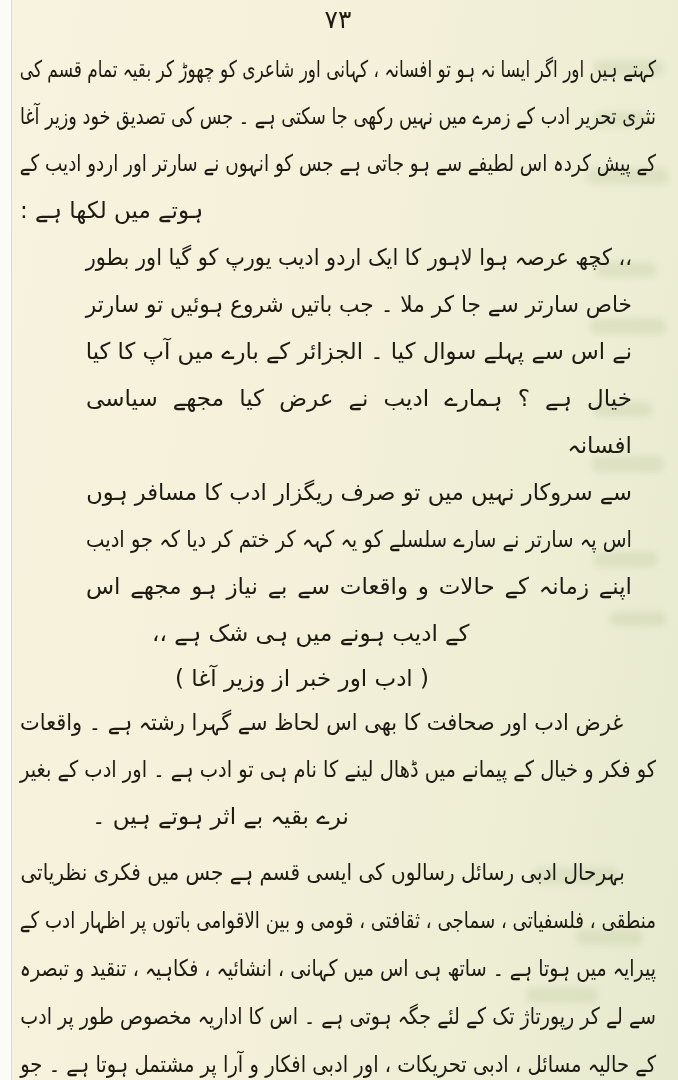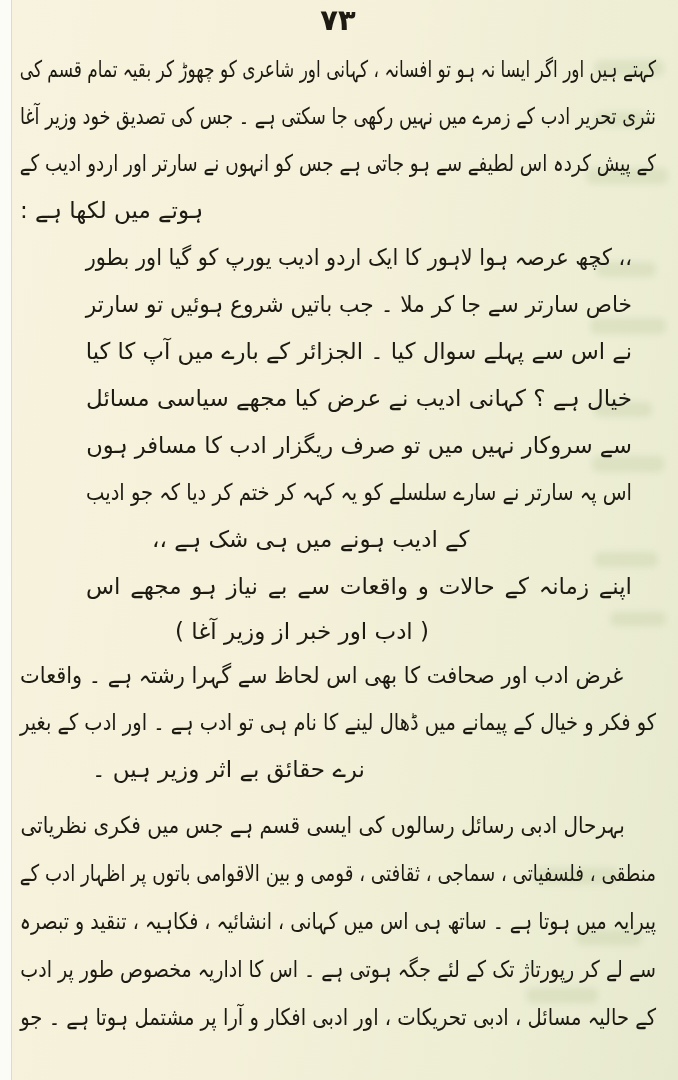--- a/index.html
+++ b/index.html
@@ -27,22 +27,22 @@
   .line{
     line-height:47px;font-size:23px;
   }
   .full{
     text-align:justify;text-align-last:justify;
   }
   .tail{
     text-align:left;
   }
   .pageno{
-    text-align:center;font-size:29px;line-height:32px;padding-top:4px;
-    font-weight:bold;
+    text-align:center;font-size:25px;line-height:32px;padding-top:4px;
+    font-weight:normal;
   }
   .para1{margin-top:10px;}
   .quote{padding:0 24px 0 66px;}
   .quote .tail{padding-left:66px;}
   .attr{
     text-align:center;line-height:42px;position:relative;left:-36px;
   }
   .para2 .tail{padding-left:72px;}
   .para3{margin-top:8px;}
   .para3 .line{line-height:48px;}
@@ -78,33 +78,33 @@
       <div class="line full" style="white-space: nowrap; transform-origin: 100% 50%; transform: scaleX(0.736964);">کہتے ہیں اور اگر ایسا نہ ہو تو افسانہ ، کہانی اور شاعری کو چھوڑ کر بقیہ تمام قسم کی</div>
       <div class="line full" style="white-space: nowrap; transform-origin: 100% 50%; transform: scaleX(0.769045);">نثری تحریر ادب کے زمرے میں نہیں رکھی جا سکتی ہے ۔ جس کی تصدیق خود وزیر آغا</div>
       <div class="line full" style="white-space: nowrap; transform-origin: 100% 50%; transform: scaleX(0.796992);">کے پیش کردہ اس لطیفے سے ہو جاتی ہے جس کو انہوں نے سارتر اور اردو ادیب کے</div>
       <div class="line tail" style="">ہوتے میں لکھا ہے :</div>
     </div>
 
     <div class="quote">
       <div class="line full" style="white-space: nowrap; transform-origin: 100% 50%; transform: scaleX(0.906977);">،، کچھ عرصہ ہوا لاہور کا ایک اردو ادیب یورپ کو گیا اور بطور</div>
       <div class="line full" style="white-space: nowrap; transform-origin: 100% 50%; transform: scaleX(0.943005);">خاص سارتر سے جا کر ملا ۔ جب باتیں شروع ہوئیں تو سارتر</div>
       <div class="line full" style="white-space: nowrap; transform-origin: 100% 50%; transform: scaleX(0.98913);">نے اس سے پہلے سوال کیا ۔ الجزائر کے بارے میں آپ کا کیا</div>
-      <div class="line full" style="">خیال ہے ؟ کہانی ادیب نے عرض کیا مجھے سیاسی مسائل</div>
+      <div class="line full" style="">خیال ہے ؟ ہمارے ادیب نے عرض کیا مجھے سیاسی افسانہ</div>
       <div class="line full" style="white-space: nowrap; transform-origin: 100% 50%; transform: scaleX(0.982014);">سے سروکار نہیں میں تو صرف ریگزار ادب کا مسافر ہوں</div>
       <div class="line full" style="white-space: nowrap; transform-origin: 100% 50%; transform: scaleX(0.847826);">اس پہ سارتر نے سارے سلسلے کو یہ کہہ کر ختم کر دیا کہ جو ادیب</div>
+      <div class="line full" style="">اپنے زمانہ کے حالات و واقعات سے بے نیاز ہو مجھے اس</div>
       <div class="line tail" style="">کے ادیب ہونے میں ہی شک ہے ،،</div>
-      <div class="line full" style="">اپنے زمانہ کے حالات و واقعات سے بے نیاز ہو مجھے اس</div>
     </div>
 
     <div class="attr line" style="">( ادب اور خبر از وزیر آغا )</div>
 
     <div class="para2">
       <div class="line full ind" style="white-space: nowrap; transform-origin: 100% 50%; transform: scaleX(0.908571);">غرض ادب اور صحافت کا بھی اس لحاظ سے گہرا رشتہ ہے ۔ واقعات</div>
       <div class="line full" style="white-space: nowrap; transform-origin: 100% 50%; transform: scaleX(0.844622);">کو فکر و خیال کے پیمانے میں ڈھال لینے کا نام ہی تو ادب ہے ۔ اور ادب کے بغیر</div>
-      <div class="line tail" style="">نرے حقائق بے اثر وزیر ہیں ۔</div>
+      <div class="line tail" style="">نرے بقیہ بے اثر ہوتے ہیں ۔</div>
     </div>
 
     <div class="para3">
       <div class="line full ind" style="white-space: nowrap; transform-origin: 100% 50%; transform: scaleX(0.868852);">بہرحال ادبی رسائل رسالوں کی ایسی قسم ہے جس میں فکری نظریاتی</div>
       <div class="line full" style="white-space: nowrap; transform-origin: 100% 50%; transform: scaleX(0.791045);">منطقی ، فلسفیاتی ، سماجی ، ثقافتی ، قومی و بین الاقوامی باتوں پر اظہار ادب کے</div>
       <div class="line full" style="white-space: nowrap; transform-origin: 100% 50%; transform: scaleX(0.827048);">پیرایہ میں ہوتا ہے ۔ ساتھ ہی اس میں کہانی ، انشائیہ ، فکاہیہ ، تنقید و تبصرہ</div>
       <div class="line full" style="white-space: nowrap; transform-origin: 100% 50%; transform: scaleX(0.827048);">سے لے کر رپورتاژ تک کے لئے جگہ ہوتی ہے ۔ اس کا اداریہ مخصوص طور پر ادب</div>
       <div class="line full" style="white-space: nowrap; transform-origin: 100% 50%; transform: scaleX(0.849132);">کے حالیہ مسائل ، ادبی تحریکات ، اور ادبی افکار و آرا پر مشتمل ہوتا ہے ۔ جو</div>
     </div>
 

